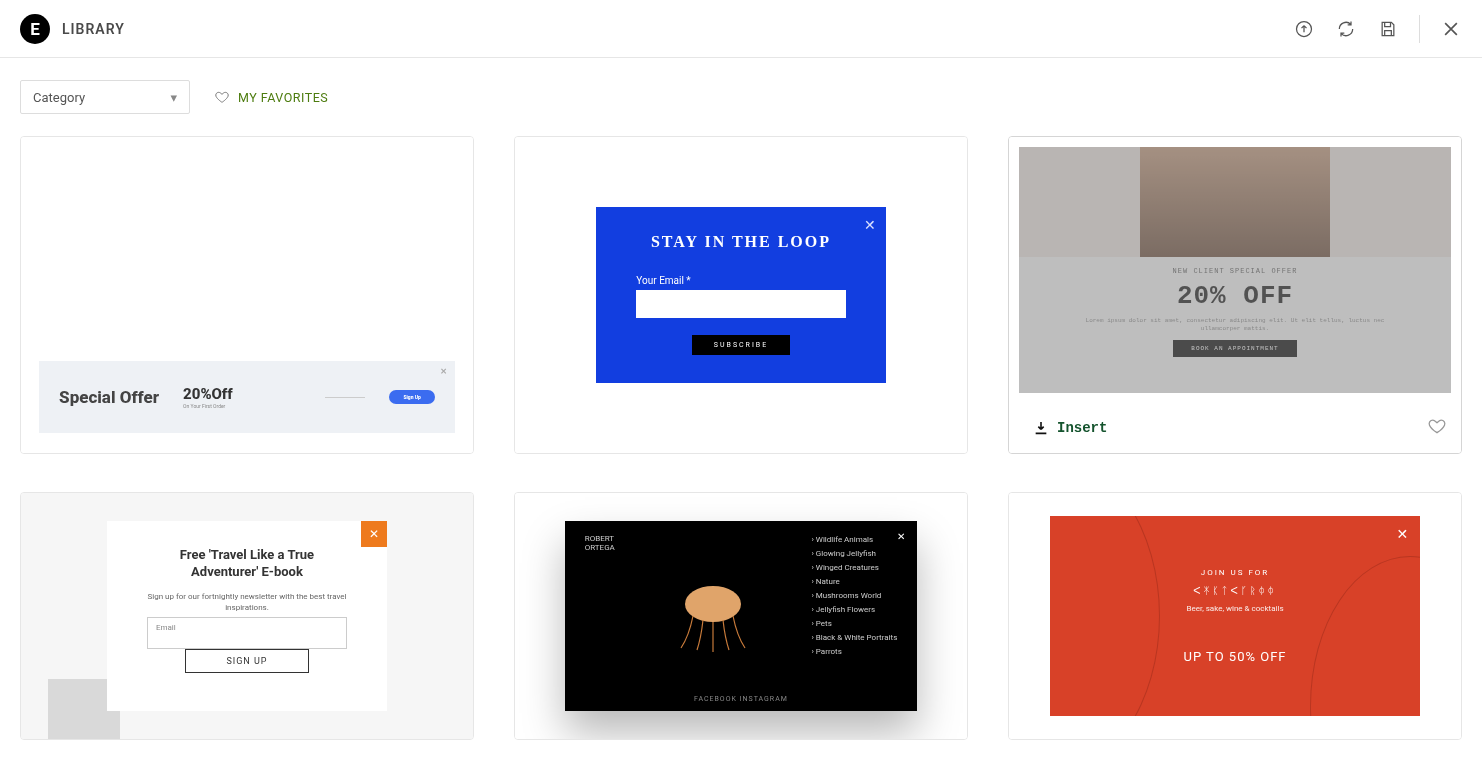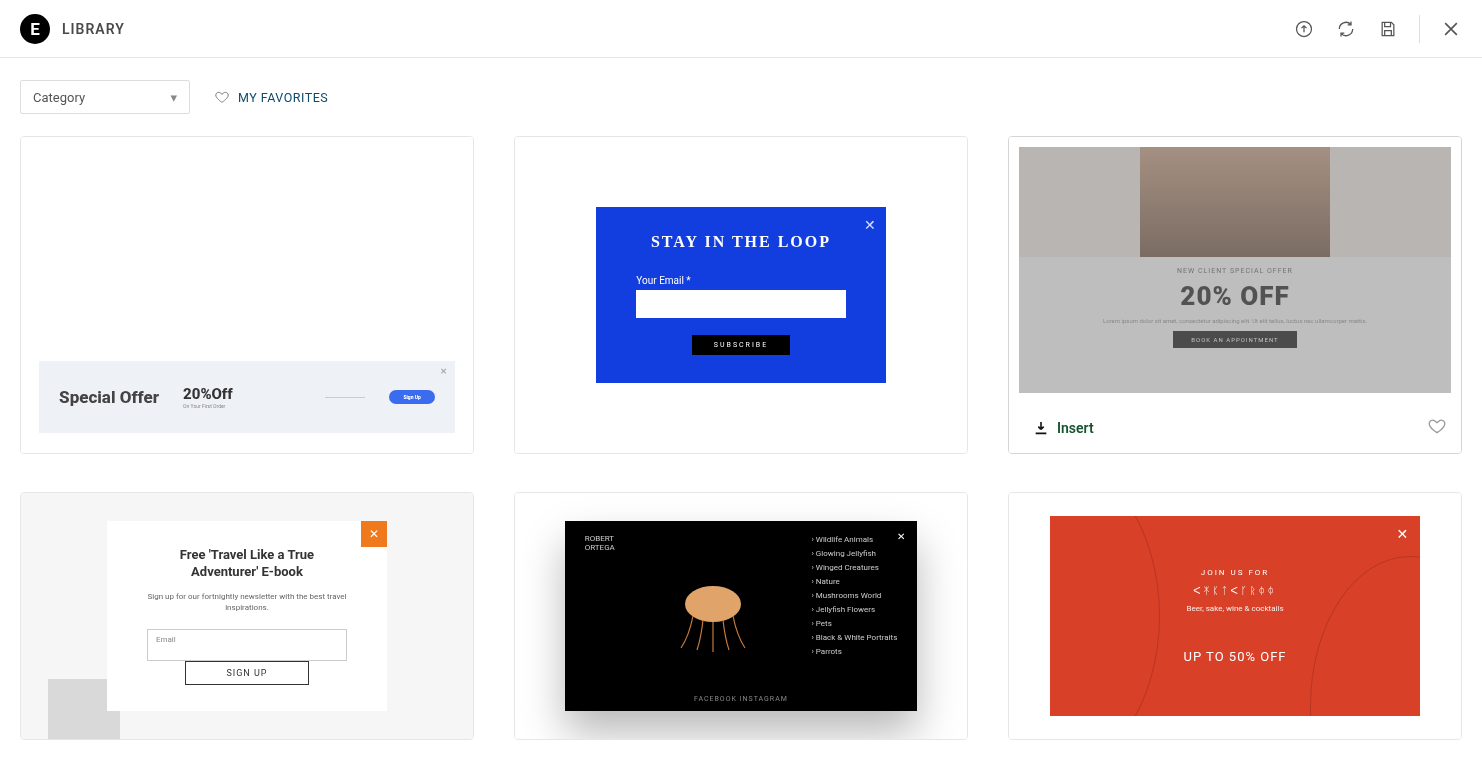--- a/index.html
+++ b/index.html
@@ -48,21 +48,21 @@
     
     .toolbar {
       display:flex; align-items:center; padding:22px 20px;
       gap:24px;
     }
     .select {
       width:170px; height:34px; border:1px solid #ddd; border-radius:2px;
       display:flex;align-items:center;justify-content:space-between;
       padding:0 12px; font-size:13px; color:#555; cursor:pointer;
     }
-    .favorites { display:flex;align-items:center;gap:8px; color:#0c4a6e; font-size:12.5px; letter-spacing:.5px; cursor:pointer;}
+    .favorites { display:flex;align-items:center;gap:8px; color:#4d7c0f; font-size:12.5px; letter-spacing:.5px; cursor:pointer;}
     .favorites svg{width:16px;height:16px;fill:none;stroke:#777;stroke-width:1.5;}
     .search-wrap { margin-left:auto; display:flex;align-items:center; border-bottom:1px solid #ddd; width:250px; padding:4px 0 6px;}
     .search-wrap input { border:none; outline:none; font-size:13px; letter-spacing:.6px; flex:1; color:#444;}
     .search-wrap input::placeholder{color:#999;}
     .search-wrap svg{width:18px;height:18px;stroke:#888;fill:none;stroke-width:1.5;}
 
     
     .grid {
       display:grid; grid-template-columns: repeat(3, 1fr);
       gap:38px 40px; padding:0 20px 40px;
@@ -74,21 +74,21 @@
     }
     .thumb {
       height:316px; display:flex;align-items:center;justify-content:center;
       position:relative; background:#fff; overflow:hidden;
     }
     .row2 .thumb{height:246px;}
     .card.hovered .thumb{ background:#fff; }
     .card.hovered .thumb .overlay{
        position:absolute; inset:10px; background:#888; opacity:.55; z-index:4; pointer-events:none;
     }
-    .card.hovered { border-color:#d5d5d5;}
+    .card.hovered { border-color:#d5d5d5;font-family:Liberation Mono, monospace;}
     .card-footer{
       height:50px; display:flex;align-items:center;justify-content:space-between;
       padding:0 14px; background:#fff;
     }
     .insert-btn{
       display:inline-flex;align-items:center;gap:8px;
       font-size:14px;font-weight:600;color:#14532d;cursor:pointer;
       padding:6px 18px 6px 10px;
       position:relative;
     }
@@ -137,21 +137,21 @@
     .t3 .bb{background:#000;color:#fff;font-size:6px;letter-spacing:1px;padding:5px 18px;}
 
     
     .t4{background:#f6f6f6;}
     .t4 .pane{
       width:62%; min-height:190px; background:#fff; position:relative;
       padding:26px 40px 20px; text-align:center; color:#333;
     }
     .t4 .xo{position:absolute;right:0;top:0;width:26px;height:26px;background:#ee7a1d;color:#fff;display:flex;align-items:center;justify-content:center;font-size:12px;}
     .t4 h4{font-size:13px;font-weight:700;line-height:1.3;margin-bottom:10px;}
-    .t4 .pp{font-size:8px;color:#666;line-height:1.4;margin-bottom:16px;}
+    .t4 .pp{font-size:8px;color:#666;line-height:1.4;margin-bottom:4px;}
     .t4 .inpl{height:32px;border:1px solid #ccc;font-size:8px;color:#888;text-align:left;padding:5px 8px;}
     .t4 .sbtn2{border:1px solid #333;font-size:9px;letter-spacing:1px;padding:6px 40px;display:inline-block;}
     .t4 .side{position:absolute;left:6%;bottom:0;width:16%;height:60px;background:#d9d9d9;}
 
     
     .t5 .pane{
       width:78%;height:190px;background:#000;color:#ccc;display:flex;position:relative;
       padding:14px 20px;font-size:8px;box-shadow:0 22px 40px rgba(0,0,0,.28);
     }
     .t5 .logoR{font-size:8px;line-height:1.1;}

